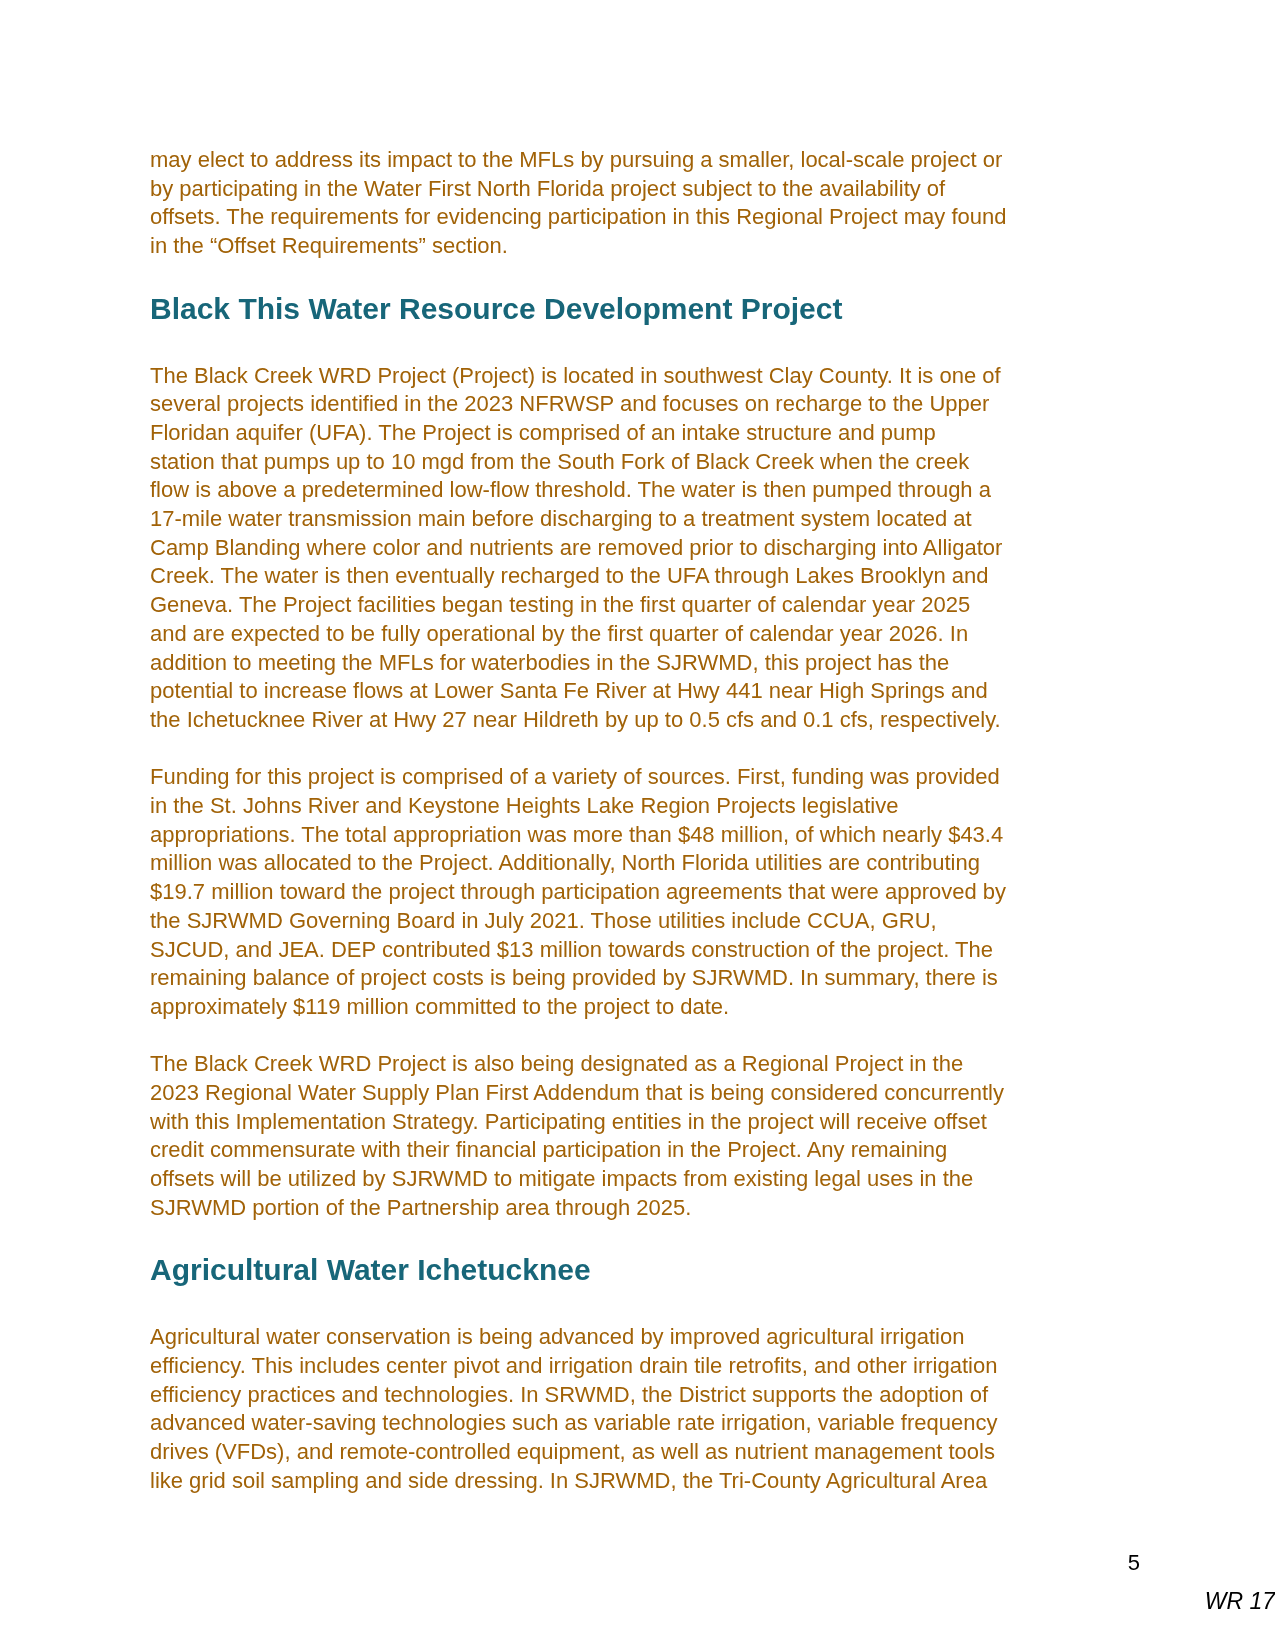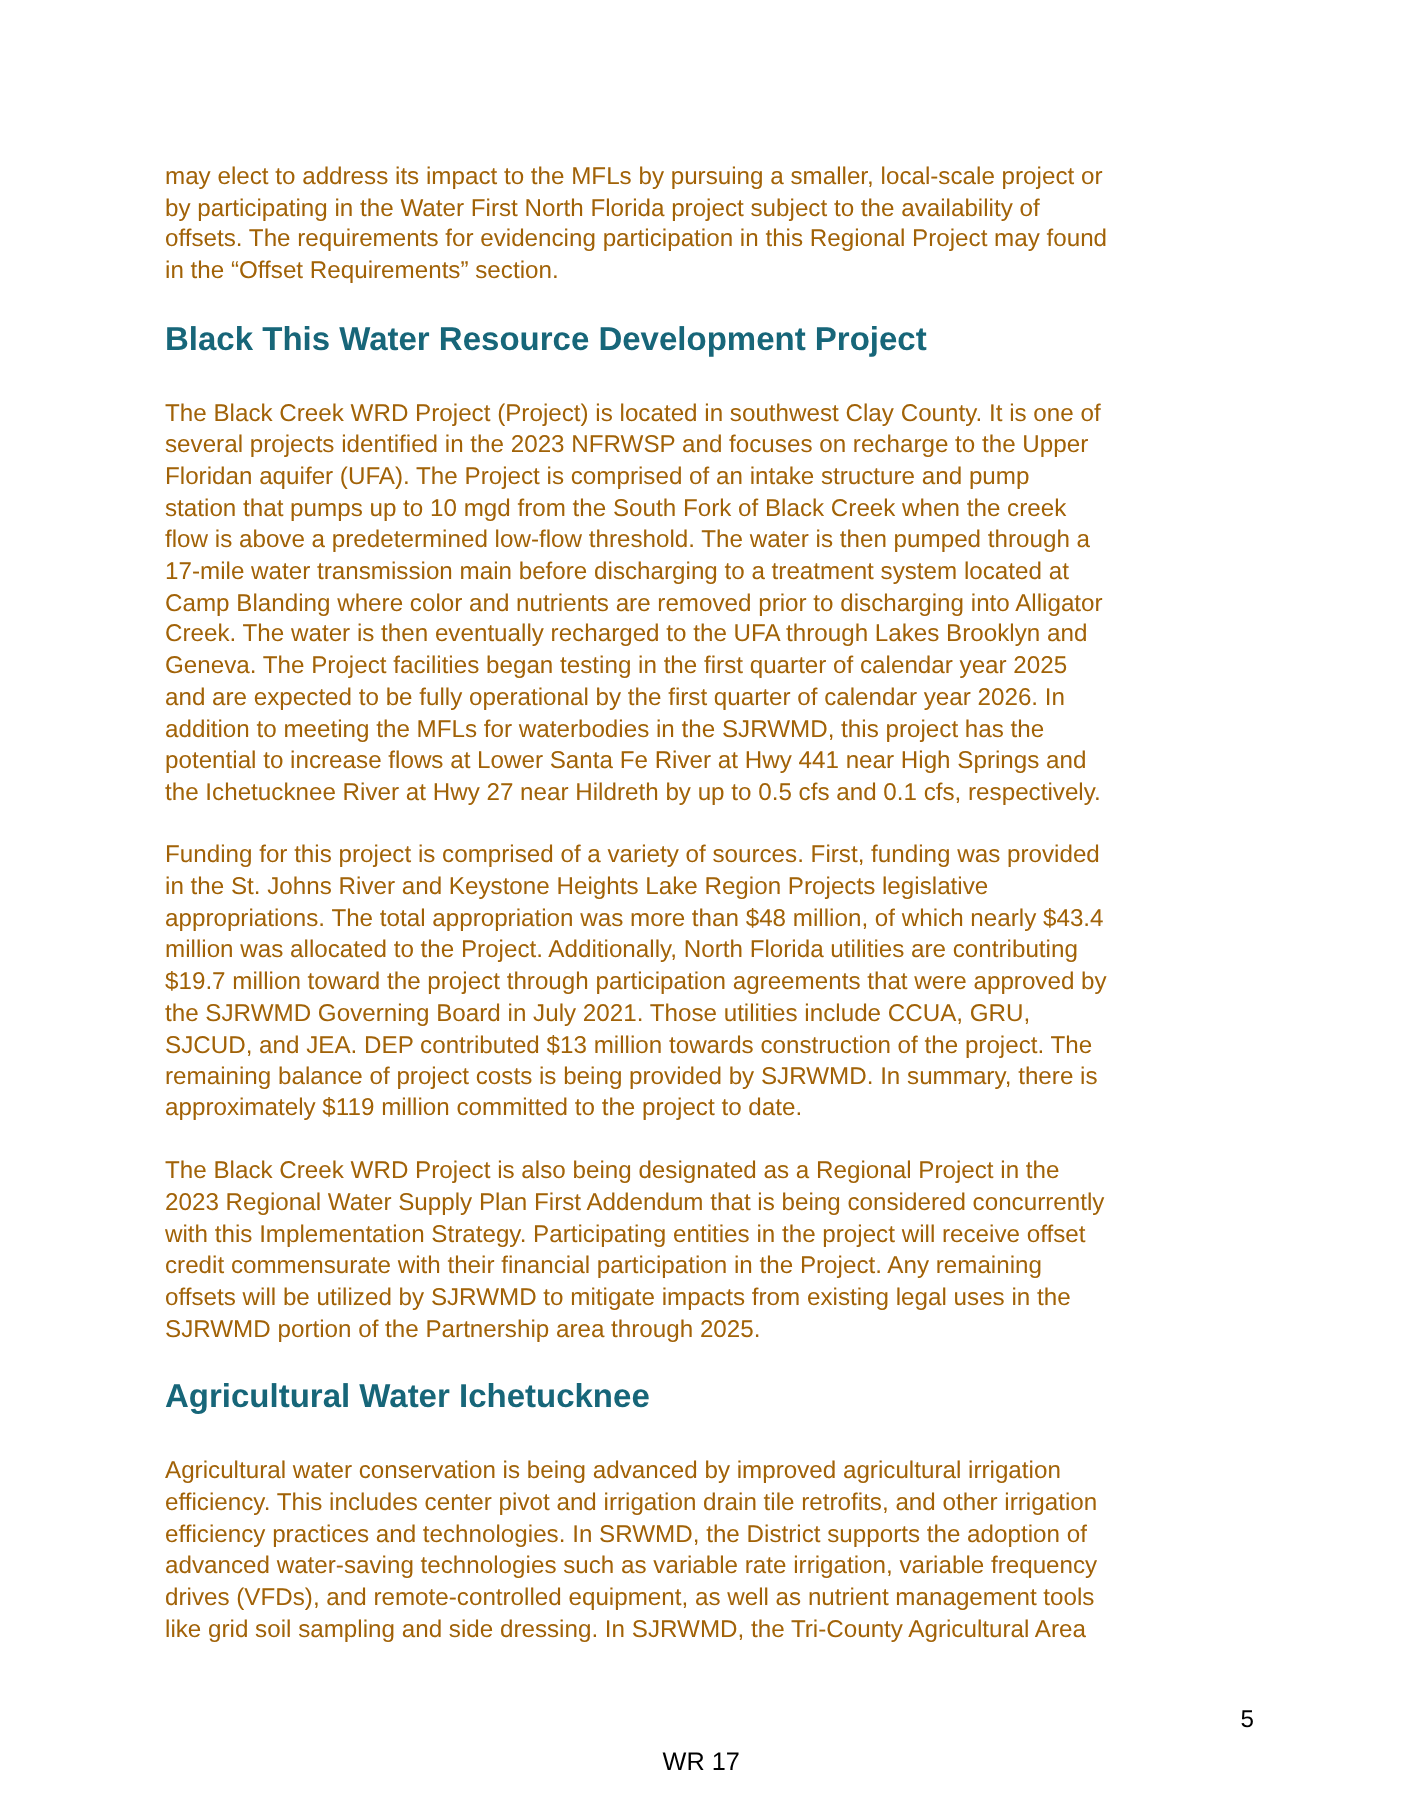--- a/index.html
+++ b/index.html
@@ -45,24 +45,25 @@
     text-align: right;
     font-size: 22px;
     line-height: 26px;
     color: #000000;
   }
   .footer-code {
     position: absolute;
     top: 1588px;
     left: 0;
     width: 1275px;
-    text-align: center;
+    text-align: right;
     font-size: 23px;
     line-height: 27px;
     color: #000000;
+    font-style: italic;
   }
 </style>
 </head>
 <body>
 
 <div class="page">
   <div class="content">
 
     <p class="body-para">may elect to address its impact to the MFLs by pursuing a smaller, local-scale project or
 by participating in the Water First North Florida project subject to the availability of

